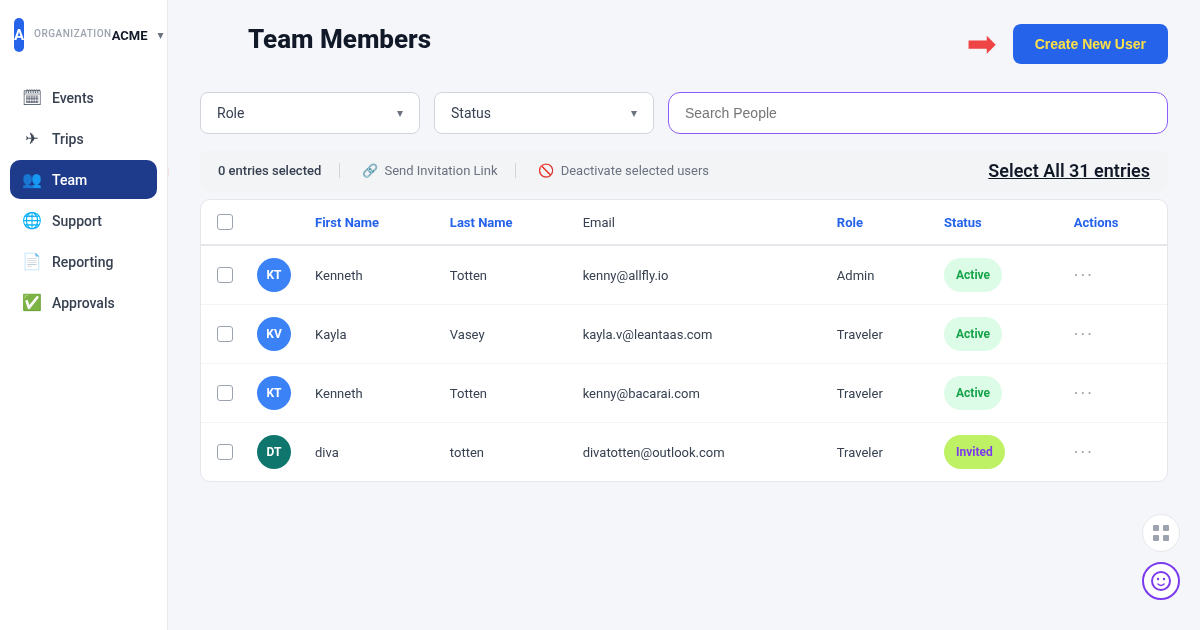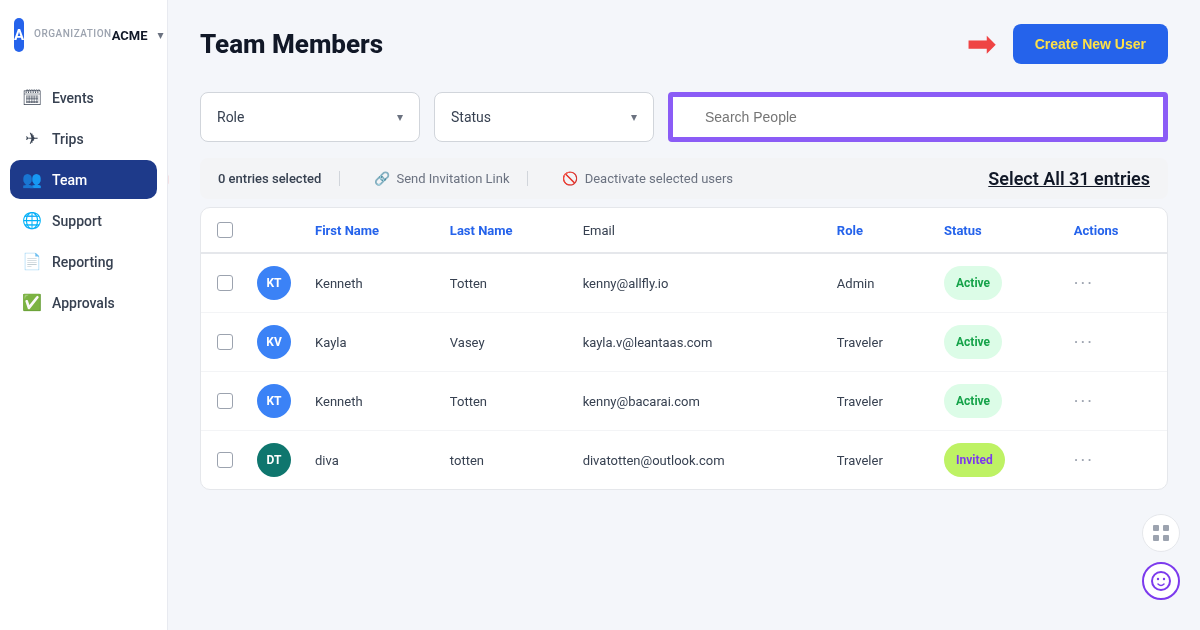--- a/index.html
+++ b/index.html
@@ -97,23 +97,23 @@
       flex: 1;
       display: flex;
       flex-direction: column;
       padding: 24px 32px;
       overflow: hidden;
     }
 
     
     .header-row {
       display: flex;
-      align-items: center;
       justify-content: space-between;
       margin-bottom: 28px;
+      margin-left: 48px;
     }
     .page-title {
       font-size: 26px;
       font-weight: 800;
       color: #111827;
     }
     .header-right {
       display: flex;
       align-items: center;
       gap: 16px;
@@ -153,36 +153,36 @@
       cursor: pointer;
       font-size: 14px;
       color: #374151;
       gap: 40px;
     }
     .filter-select .chevron { color: #6b7280; font-size: 12px; }
 
     .search-input {
       flex: 1;
       background: #fff;
-      border: 5px solid #8b5cf6;
-      border-radius: 4px;
-      padding: 12px 32px;
+      border: 1px solid #8b5cf6;
+      border-radius: 12px;
+      padding: 12px 16px;
       font-size: 14px;
       color: #9ca3af;
     }
 
     
     .selection-bar {
       display: flex;
       align-items: center;
       background: #f3f4f6;
       border-radius: 8px;
       padding: 10px 18px;
       margin-bottom: 8px;
-      gap: 16px;
+      gap: 4px;
       position: relative;
     }
     .left-arrow-annotation {
       position: absolute;
       left: -60px;
       top: 50%;
       transform: translateY(-50%);
       font-size: 36px;
       color: #ef4444;
     }

